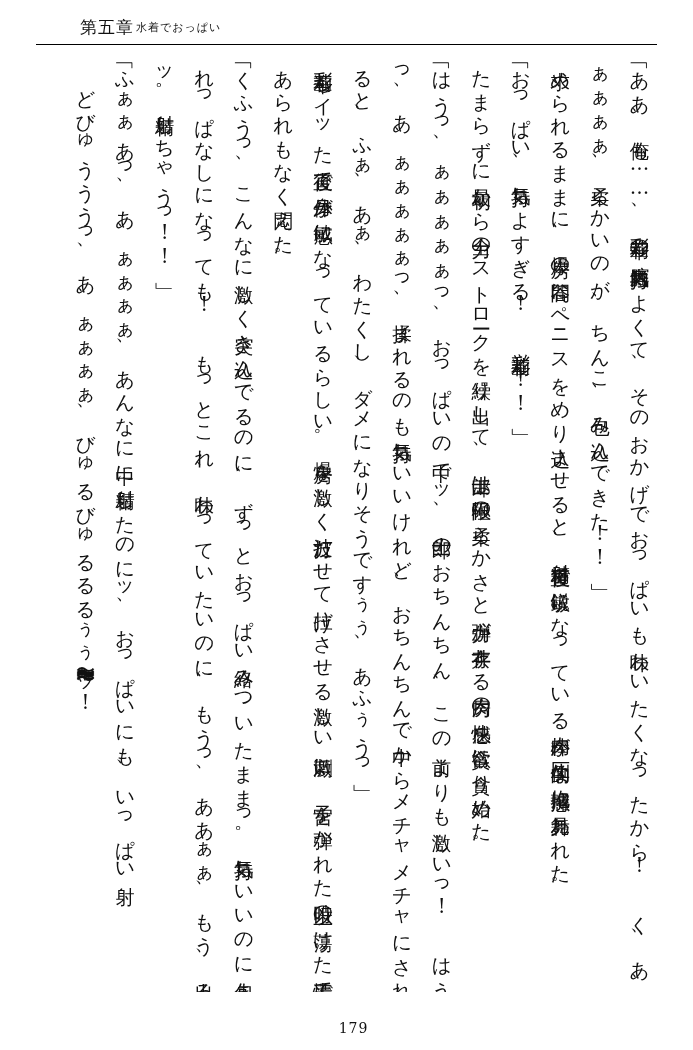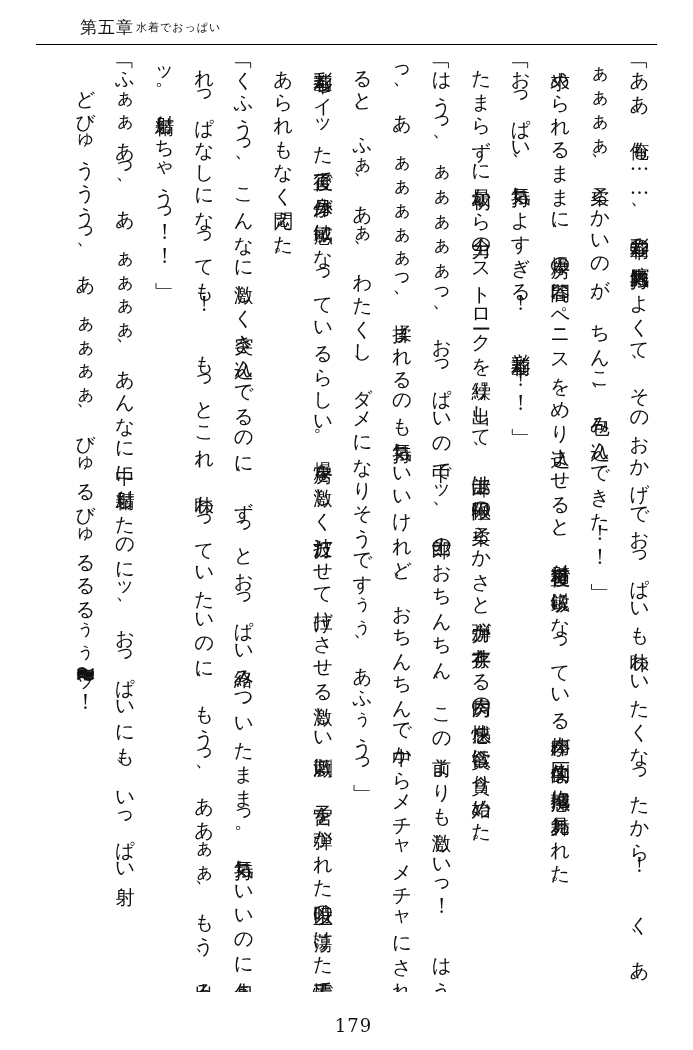--- a/index.html
+++ b/index.html
@@ -76,21 +76,21 @@
   .vtext p.indent {
     text-indent: 1em;
   }
   
   .page-footer {
     position: absolute;
     bottom: 14px;
     left: 14px;
     right: 0;
     text-align: center;
-    font-size: 18px;
+    font-size: 14px;
     letter-spacing: 1px;
   }
 </style>
 </head>
 <body>
 
 <div class="page">
 
   <div class="page-header">
     <span class="chapter-num">第五章</span>

